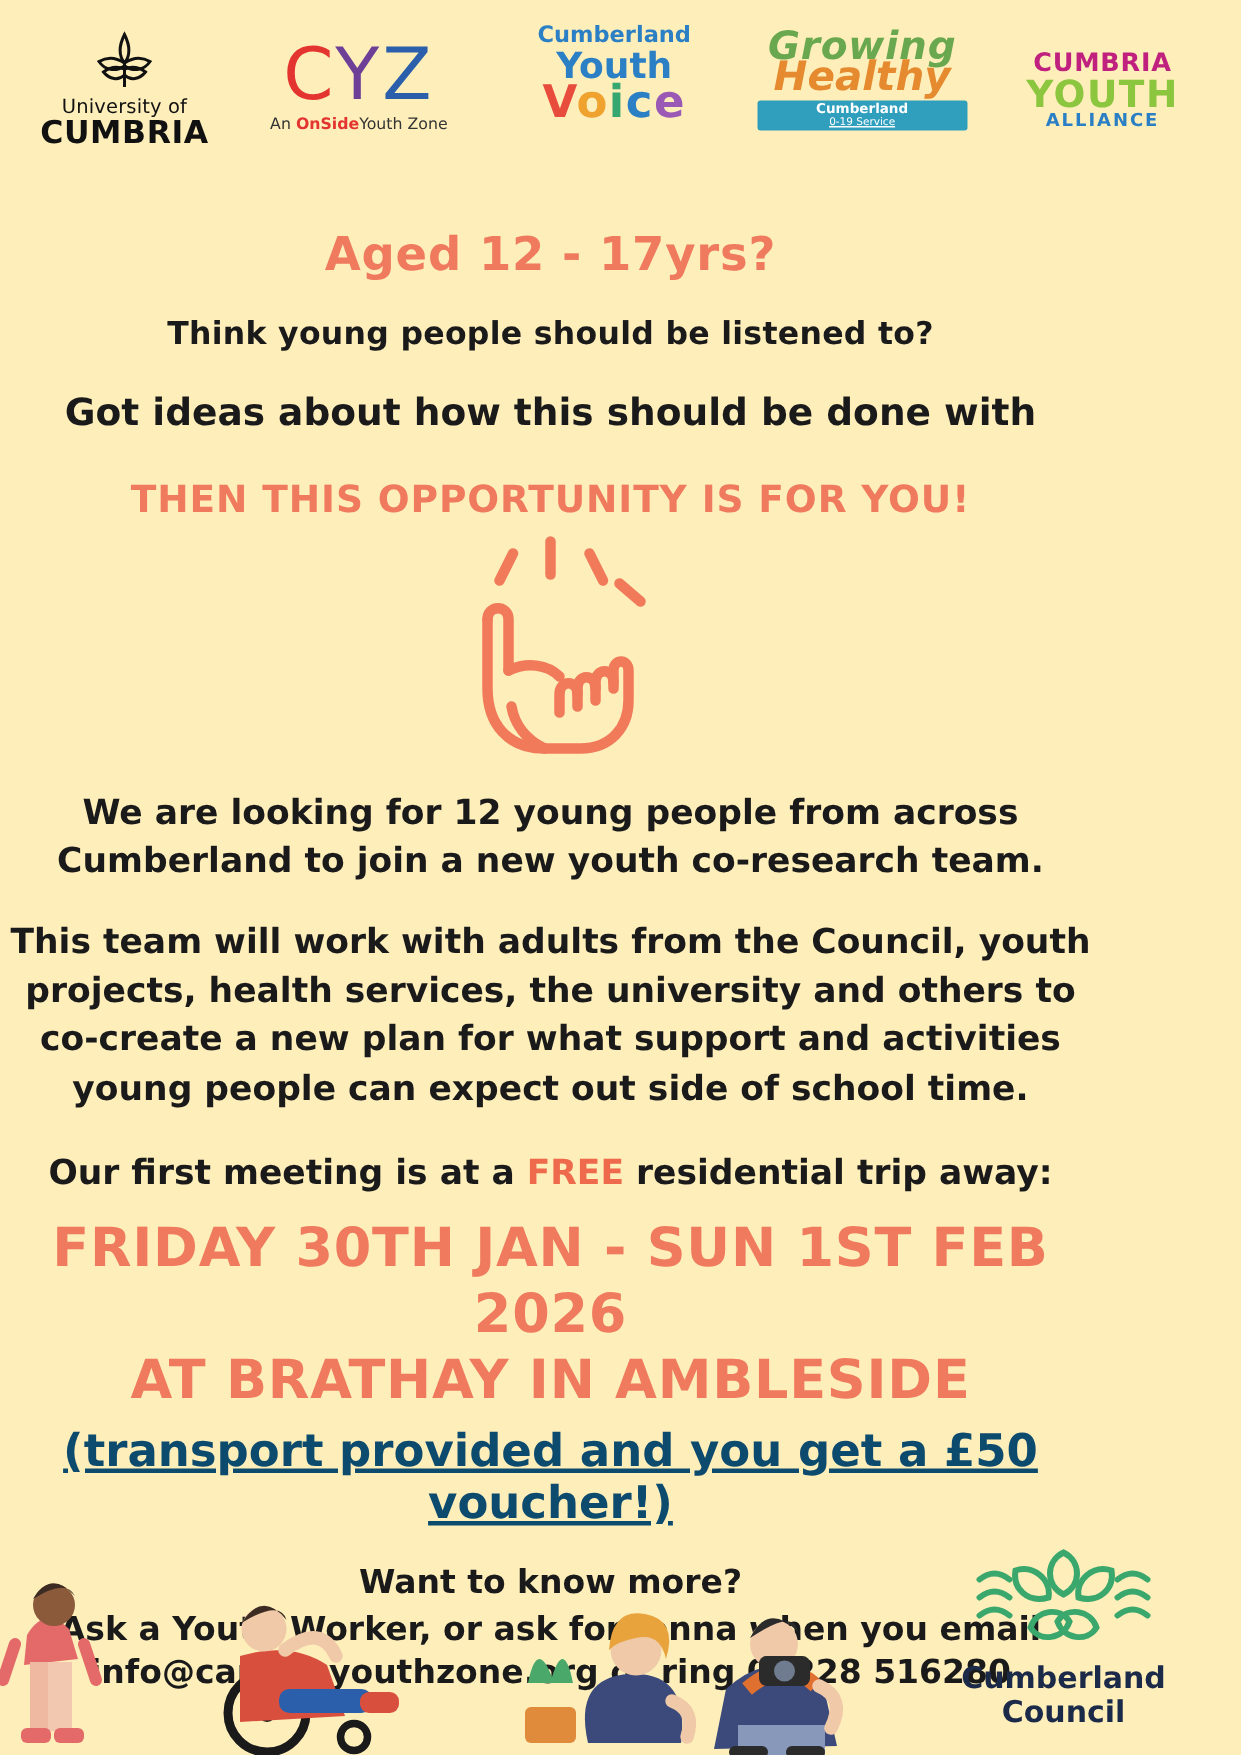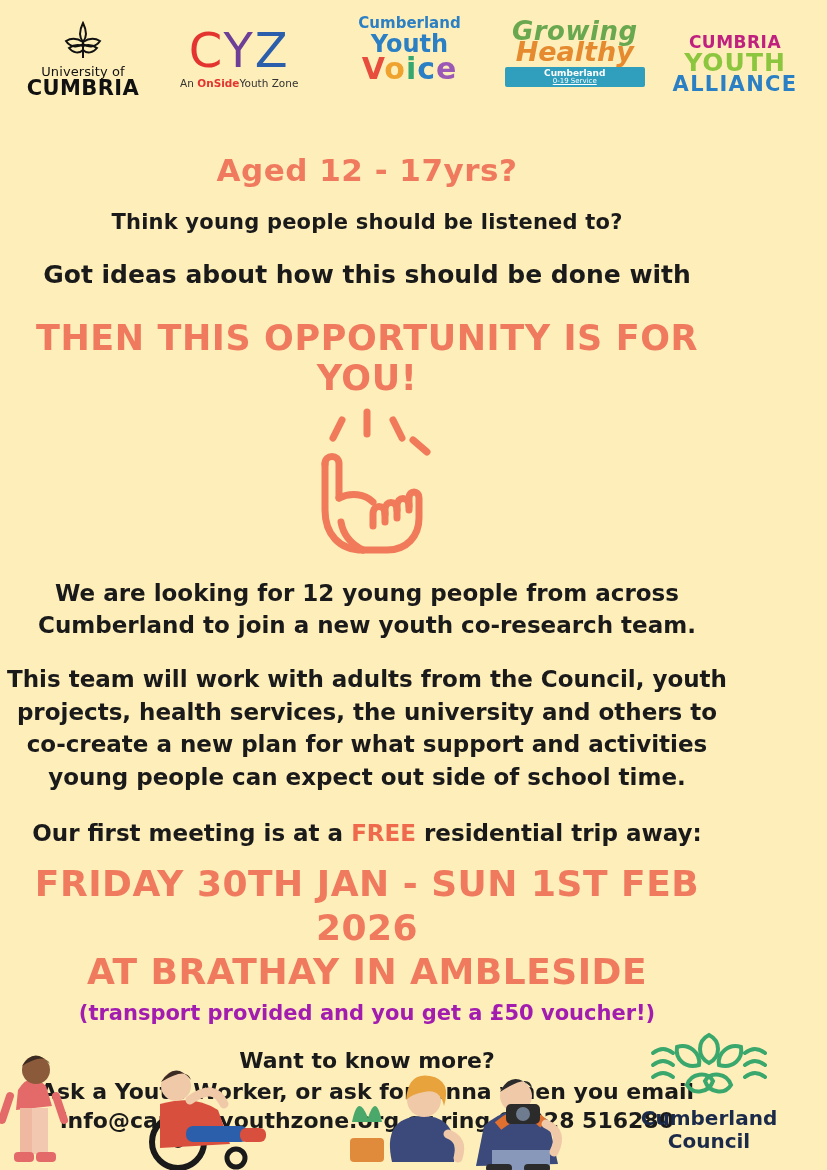--- a/index.html
+++ b/index.html
@@ -100,21 +100,21 @@
   .gh-bar {
     background: #2f9fbd; color: #fff; font-size: 9px; font-weight: bold;
     border-radius: 2px; padding: 2px 0; margin-top: 2px;
   }
   .gh-bar .gh-sm { font-size: 7px; display:block; font-weight: normal; text-decoration: underline;}
 
   
   .logo-cya { width: 140px; padding-top: 20px;}
   .cya-l1 { font-size: 17px; font-weight: bold; color: #c0207e; letter-spacing: .5px;}
   .cya-l2 { font-size: 25px; font-weight: bold; color: #8cc63e; letter-spacing: 1px; margin-top:-1px;}
-  .cya-l3 { font-size: 21px; font-weight: bold; color: #2b7fc4; letter-spacing: 1.3px; margin-top:-1px;}
+  .cya-l3 { font-size: 12px; font-weight: bold; color: #2b7fc4; letter-spacing: 1.3px; margin-top:-1px;}
 
   
   .content {
     position: absolute;
     top: 140px;
     left: 0;
     width: 734px;
     text-align: center;
   }
   .headline-age {
@@ -135,21 +135,21 @@
     color: #1a1a1a;
     font-size: 25px;
     font-weight: bold;
     line-height: 1.35;
     margin: 24px auto 0;
     width: 700px;
     text-align: center;
   }
   .shout {
     color: #ef7a5e;
-    font-size: 35px;
+    font-size: 25px;
     font-weight: bold;
     letter-spacing: .6px;
     margin: 26px 0 0;
   }
 
   
   .hand-wrap {
     margin: 8px auto 0;
     width: 200px;
     height: 165px;
@@ -181,24 +181,25 @@
   .p3 .free { color: #ef6a4c; }
   .dates {
     color: #ef7a5e;
     font-size: 36px;
     font-weight: bold;
     letter-spacing: .5px;
     line-height: 1.22;
     margin: 16px auto 0;
   }
   .p4 {
-    color: #a21caf;
-    font-size: 21px;
+    color: #0c4a6e;
+    font-size: 30px;
     font-weight: bold;
     margin: 8px auto 0;
+    text-decoration: underline;
   }
   .p5 {
     color: #1a1a1a;
     font-size: 22px;
     font-weight: bold;
     line-height: 1.3;
     margin: 22px auto 16px;
   }
   .p5 .want { display: block; margin-bottom: 2px; }
 

